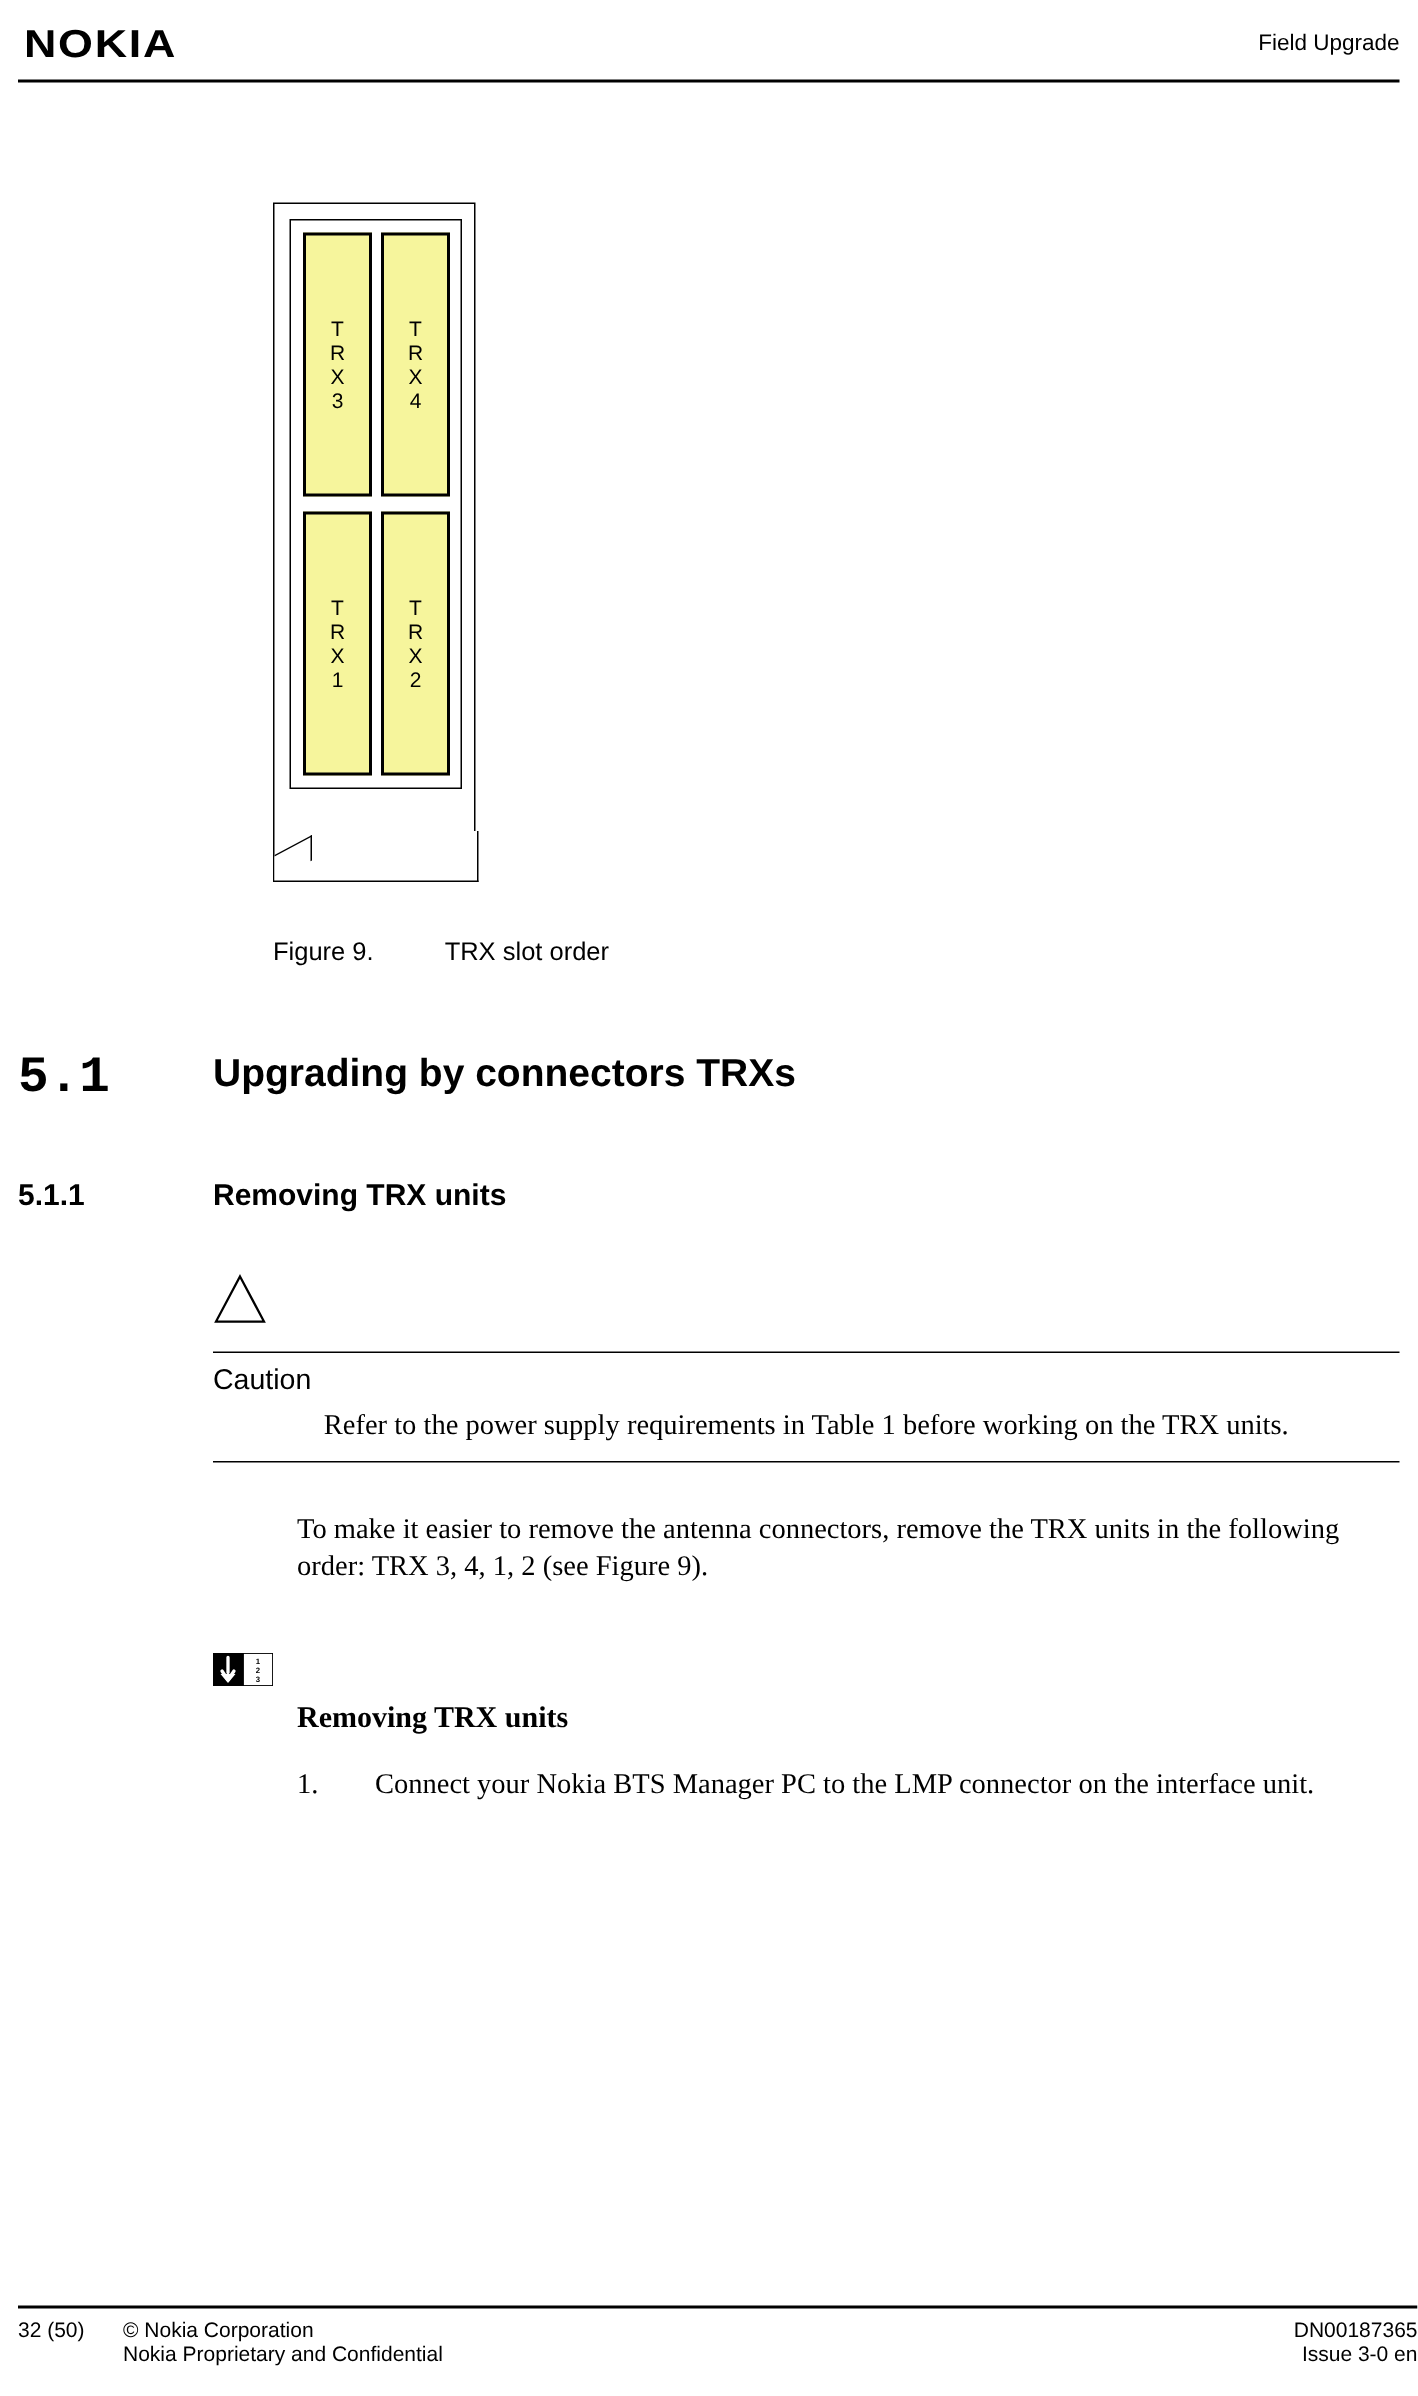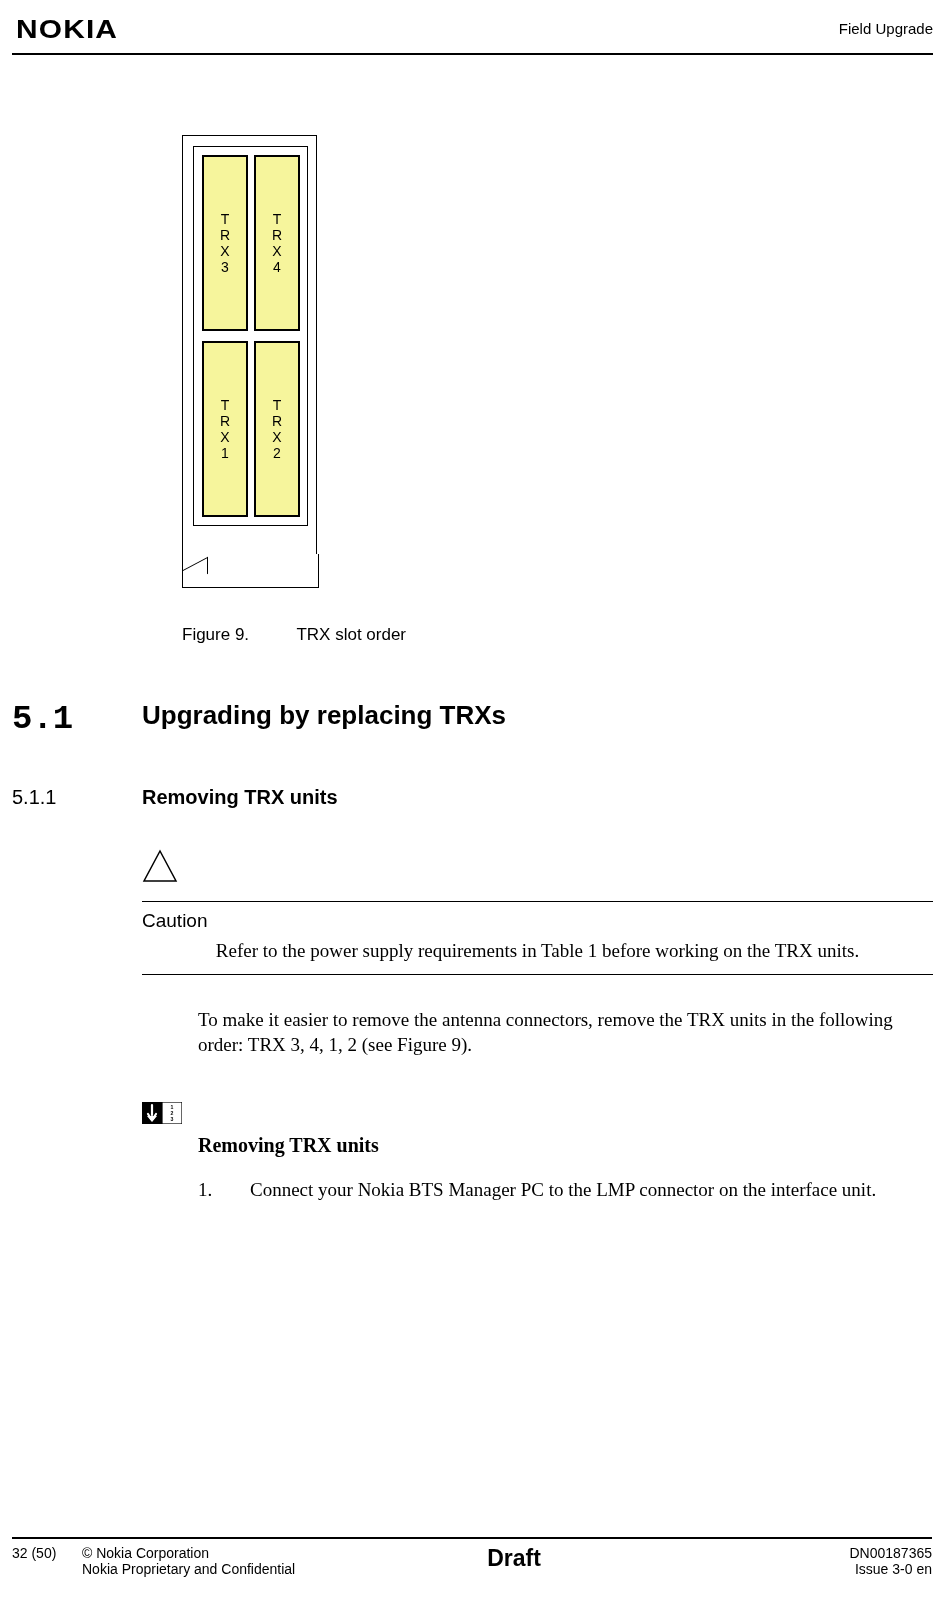--- a/index.html
+++ b/index.html
@@ -135,21 +135,21 @@
       font-weight: bold;
       font-size: 26px;
       font-family: Arial, sans-serif;
     }
     .subsec-row {
       display: flex;
       margin-top: 48px;
     }
     .subsec-num {
       width: 130px;
-      font-weight: normal;
+      font-weight: bold;
       font-size: 20px;
       font-family: Arial, sans-serif;
     }
     .subsec-title {
       font-weight: bold;
       font-size: 20px;
       font-family: Arial, sans-serif;
     }
 
     
@@ -222,21 +222,21 @@
     }
     .step-n {
       width: 52px;
     }
 
     
     .page-footer {
       position: absolute;
       bottom: 20px;
       left: 12px;
-      right: 13px;
+      right: 0;
     }
     .footer-rule {
       border: none;
       border-top: 2.5px solid #000;
       margin-bottom: 6px;
     }
     .footer-row {
       display: flex;
       font-family: Arial, sans-serif;
       font-size: 14px;
@@ -304,21 +304,21 @@
     </div>
 
     <div class="figure-caption">
       <span class="figlabel">Figure 9.</span>
       <span>TRX slot order</span>
     </div>
   </div>
 
   <div class="sec-row">
     <div class="sec-num">5.1</div>
-    <div class="sec-title">Upgrading by replacing TRXs</div>
+    <div class="sec-title">Upgrading by connectors TRXs</div>
   </div>
 
   <div class="subsec-row">
     <div class="subsec-num">5.1.1</div>
     <div class="subsec-title">Removing TRX units</div>
   </div>
 
   <div class="caution-block">
     <div class="caution-icon">
       <svg viewBox="0 0 36 34">
@@ -355,21 +355,18 @@
 </div>
 
 <div class="page-footer">
   <hr class="footer-rule">
   <div class="footer-row">
     <div class="footer-left">32 (50)</div>
     <div class="footer-center-left">
       <div>© Nokia Corporation</div>
       <div>Nokia Proprietary and Confidential</div>
     </div>
-    <div class="footer-center">
-      <span class="footer-draft">Draft</span>
-    </div>
     <div class="footer-right">
       <div>DN00187365</div>
       <div>Issue 3-0 en</div>
     </div>
   </div>
 </div>
 
 </body></html>

